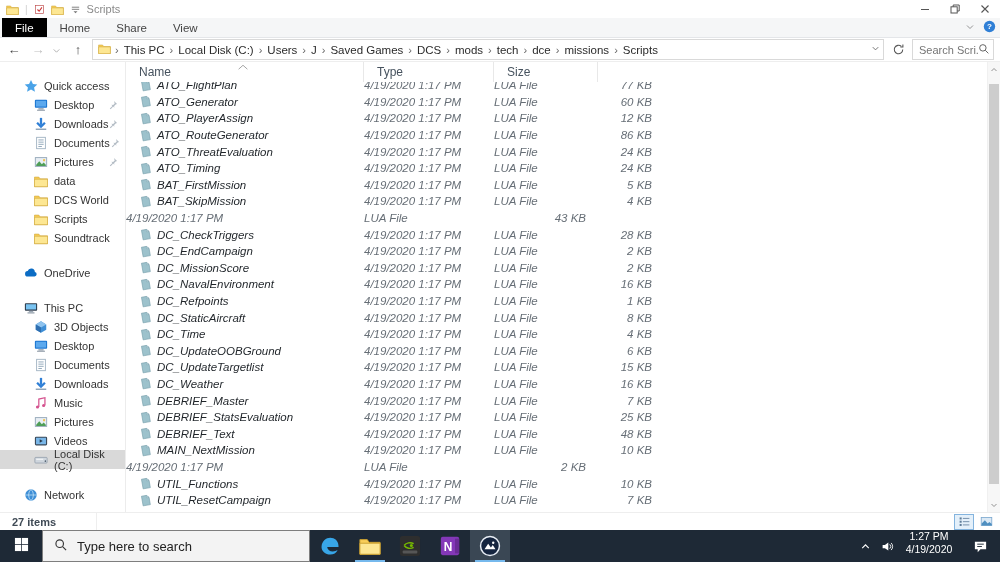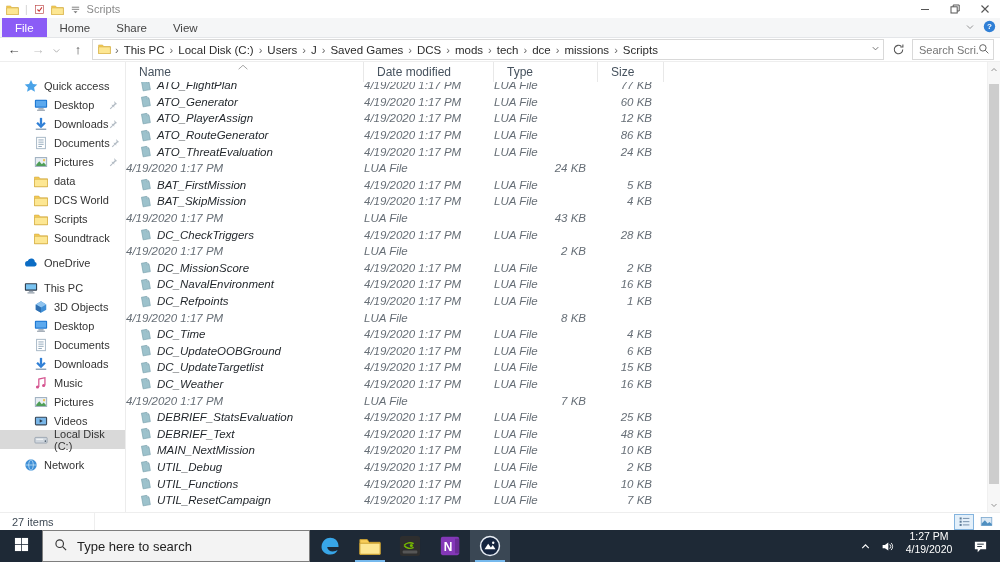--- a/index.html
+++ b/index.html
@@ -12,21 +12,21 @@
   .qat .sep { color:#d0d0d0; font-size:10px; }
   .qat svg { display:block; }
   .win-title { color:#8a8a8a; font-size:11px; margin-left:6px; }
   .win-controls { margin-left:auto; display:flex; height:18px; }
   .win-btn { width:30px; display:flex; align-items:center; justify-content:center; }
   .win-btn svg { display:block; }
 
   
   .tabs-row { height:20px; background:#f5f6f7; border-bottom:1px solid #e4e6e9; display:flex; align-items:stretch; position:relative; }
   .tab { font-size:11.5px; color:#444; display:flex; align-items:center; padding:0 13px; }
-  .tab.active { background:#8b5cf6; color:#fff; margin-left:2px; }
+  .tab.active { background:#000000; color:#fff; margin-left:2px; }
   .ribbon-right { position:absolute; right:4px; top:0; height:20px; display:flex; align-items:center; gap:7px; }
 
   
   .addr-row { height:24px; display:flex; align-items:center; background:#fff; border-bottom:1px solid #eee; padding:0 6px 0 4px; gap:4px; }
   .nav-btn { width:20px; text-align:center; font-size:13px; line-height:20px; }
   .nav-back { color:#444; } .nav-fwd { color:#c0c0c0; } .nav-up { color:#444; }
   .nav-recent { width:12px; }
   .addr-bar { flex:1; height:21px; border:1px solid #d9d9d9; display:flex; align-items:center; padding:0 2px 0 5px; gap:1px; font-size:11.5px; color:#2b2b2b; overflow:hidden; }
   .crumb { padding:0 4px; white-space:nowrap; }
   .crumb-sep { color:#666; font-size:11px; padding:0 1px; }
@@ -34,21 +34,21 @@
   .refresh-btn { width:20px; display:flex; justify-content:center; }
   .searchbox { width:82px; height:21px; border:1px solid #d9d9d9; display:flex; align-items:center; padding:0 3px 0 6px; }
   .searchbox input { border:none; outline:none; width:100%; font-size:11px; color:#555; font-family:"Liberation Sans",sans-serif; background:transparent; }
 
   
   .main { display:flex; height:450px; position:relative; }
   .sidebar { width:126px; border-right:1px solid #ececec; padding-top:14px; overflow:hidden; flex:none; }
   .sb-item { height:19px; display:flex; align-items:center; font-size:11px; color:#333; cursor:default; }
   .sb-item.depth0 { padding-left:24px; }
   .sb-item.depth1 { padding-left:34px; }
-  .sb-item.gap { margin-top:6px; }
+  .sb-item.gap { margin-top:16px; }
   .sb-item.selected { background:#d9d9d9; }
   .sb-ic { width:15px; height:15px; margin-right:5px; flex:none; display:flex; align-items:center; }
   .sb-ic svg { width:14px; height:14px; display:block; }
   .pin { margin-left:auto; margin-right:7px; width:10px; height:10px; }
   .pin svg { width:10px; height:10px; display:block; opacity:.65; }
 
   .content { position:relative; flex:1; }
   .header-row { height:20px; display:grid; grid-template-columns:238px 130px 104px 66px; align-items:center; font-size:12px; color:#46525e; position:relative; }
   .hcell { padding-left:13px; border-right:1px solid #e8e8e8; height:100%; display:flex; align-items:center; }
   .hcell.size { justify-content:flex-start; }
@@ -62,21 +62,21 @@
   .cell.date, .cell.type { color:#666e76; white-space:nowrap; }
   .cell.size { color:#666e76; text-align:right; padding-right:12px; white-space:nowrap; }
 
   
   .vscroll { position:absolute; top:0; right:0; bottom:0; width:13px; background:#f7f7f7; border-left:1px solid #f0f0f0; }
   .vs-arrow { height:15px; display:flex; align-items:center; justify-content:center; }
   .vs-thumb { position:absolute; top:22px; bottom:28px; left:1px; right:1px; background:#cdcdcd; }
   .vs-down { position:absolute; bottom:0; left:0; right:0; }
 
   
-  .statusbar { height:18px; border-top:1px solid #eee; display:flex; align-items:center; padding:0 4px 0 12px; font-size:11px; color:#3f4a55; }
+  .statusbar { height:18px; border-top:1px solid #eee; display:flex; align-items:center; padding:0 4px 0 12px; font-size:11px; color:#3f4a55;font-weight:bold; }
   .status-count { padding-right:40px; border-right:1px solid #eee; height:100%; display:flex; align-items:center; }
   .view-btns { margin-left:auto; display:flex; gap:2px; }
   .view-btn { width:20px; height:16px; display:flex; align-items:center; justify-content:center; border:1px solid transparent; }
   .view-btn.active { border-color:#84b4de; background:#e4f0fa; }
   .view-btn svg { width:13px; height:13px; display:block; }
 
   
   .taskbar { height:32px; background:#1e2936; display:flex; align-items:stretch; }
   .start-btn { width:42px; display:flex; align-items:center; justify-content:center; }
   .start-btn svg { width:15px; height:15px; }
@@ -437,21 +437,20 @@
             <span>Network</span>
           </div>
         </div>
 
       <div class="content">
         <div class="header-row">
           <span class="sort-caret"><svg width="14" height="8" viewBox="0 0 16 9">
                 <path d="M3 7l5-4.5L13 7" stroke="#999" stroke-width="1" fill="none"></path>
               </svg></span>
           <span class="hcell">Name</span>
-          <span class="hcell">Date modified</span>
           <span class="hcell">Type</span>
           <span class="hcell size">Size</span>
         </div>
         <div class="file-list">
           <div class="file-list-inner" id="rows-host">
               <div class="file-row">
                 <span class="cell name">
                   <span class="fic">
                     <svg viewBox="0 0 16 16">
                       <g transform="rotate(-10 8 8)">
@@ -524,20 +523,31 @@
                       </g>
                     </svg>
                   </span>
                   <span>ATO_ThreatEvaluation</span>
                 </span>
                 <span class="cell date">4/19/2020 1:17 PM</span>
                 <span class="cell type">LUA File</span>
                 <span class="cell size">24 KB</span>
               </div>
               <div class="file-row">
+                <span class="cell name">
+                  <span class="fic">
+                    <svg viewBox="0 0 16 16">
+                      <g transform="rotate(-10 8 8)">
+                        <path d="M4 2h6l3 3v9H4z" fill="#9dc2cc" stroke="#6f99a6" stroke-width=".7"></path>
+                        <path d="M10 2l3 3h-3z" fill="#d7e8ec" stroke="#6f99a6" stroke-width=".5"></path>
+                      </g>
+                    </svg>
+                  </span>
+                  <span>ATO_Timing</span>
+                </span>
                 <span class="cell date">4/19/2020 1:17 PM</span>
                 <span class="cell type">LUA File</span>
                 <span class="cell size">24 KB</span>
               </div>
               <div class="file-row">
                 <span class="cell name">
                   <span class="fic">
                     <svg viewBox="0 0 16 16">
                       <g transform="rotate(-10 8 8)">
                         <path d="M4 2h6l3 3v9H4z" fill="#9dc2cc" stroke="#6f99a6" stroke-width=".7"></path>
@@ -582,20 +592,31 @@
                       </g>
                     </svg>
                   </span>
                   <span>DC_CheckTriggers</span>
                 </span>
                 <span class="cell date">4/19/2020 1:17 PM</span>
                 <span class="cell type">LUA File</span>
                 <span class="cell size">28 KB</span>
               </div>
               <div class="file-row">
+                <span class="cell name">
+                  <span class="fic">
+                    <svg viewBox="0 0 16 16">
+                      <g transform="rotate(-10 8 8)">
+                        <path d="M4 2h6l3 3v9H4z" fill="#9dc2cc" stroke="#6f99a6" stroke-width=".7"></path>
+                        <path d="M10 2l3 3h-3z" fill="#d7e8ec" stroke="#6f99a6" stroke-width=".5"></path>
+                      </g>
+                    </svg>
+                  </span>
+                  <span>DC_EndCampaign</span>
+                </span>
                 <span class="cell date">4/19/2020 1:17 PM</span>
                 <span class="cell type">LUA File</span>
                 <span class="cell size">2 KB</span>
               </div>
               <div class="file-row">
                 <span class="cell name">
                   <span class="fic">
                     <svg viewBox="0 0 16 16">
                       <g transform="rotate(-10 8 8)">
                         <path d="M4 2h6l3 3v9H4z" fill="#9dc2cc" stroke="#6f99a6" stroke-width=".7"></path>
@@ -635,20 +656,31 @@
                       </g>
                     </svg>
                   </span>
                   <span>DC_Refpoints</span>
                 </span>
                 <span class="cell date">4/19/2020 1:17 PM</span>
                 <span class="cell type">LUA File</span>
                 <span class="cell size">1 KB</span>
               </div>
               <div class="file-row">
+                <span class="cell name">
+                  <span class="fic">
+                    <svg viewBox="0 0 16 16">
+                      <g transform="rotate(-10 8 8)">
+                        <path d="M4 2h6l3 3v9H4z" fill="#9dc2cc" stroke="#6f99a6" stroke-width=".7"></path>
+                        <path d="M10 2l3 3h-3z" fill="#d7e8ec" stroke="#6f99a6" stroke-width=".5"></path>
+                      </g>
+                    </svg>
+                  </span>
+                  <span>DC_StaticAircraft</span>
+                </span>
                 <span class="cell date">4/19/2020 1:17 PM</span>
                 <span class="cell type">LUA File</span>
                 <span class="cell size">8 KB</span>
               </div>
               <div class="file-row">
                 <span class="cell name">
                   <span class="fic">
                     <svg viewBox="0 0 16 16">
                       <g transform="rotate(-10 8 8)">
                         <path d="M4 2h6l3 3v9H4z" fill="#9dc2cc" stroke="#6f99a6" stroke-width=".7"></path>
@@ -704,20 +736,31 @@
                       </g>
                     </svg>
                   </span>
                   <span>DC_Weather</span>
                 </span>
                 <span class="cell date">4/19/2020 1:17 PM</span>
                 <span class="cell type">LUA File</span>
                 <span class="cell size">16 KB</span>
               </div>
               <div class="file-row">
+                <span class="cell name">
+                  <span class="fic">
+                    <svg viewBox="0 0 16 16">
+                      <g transform="rotate(-10 8 8)">
+                        <path d="M4 2h6l3 3v9H4z" fill="#9dc2cc" stroke="#6f99a6" stroke-width=".7"></path>
+                        <path d="M10 2l3 3h-3z" fill="#d7e8ec" stroke="#6f99a6" stroke-width=".5"></path>
+                      </g>
+                    </svg>
+                  </span>
+                  <span>DEBRIEF_Master</span>
+                </span>
                 <span class="cell date">4/19/2020 1:17 PM</span>
                 <span class="cell type">LUA File</span>
                 <span class="cell size">7 KB</span>
               </div>
               <div class="file-row">
                 <span class="cell name">
                   <span class="fic">
                     <svg viewBox="0 0 16 16">
                       <g transform="rotate(-10 8 8)">
                         <path d="M4 2h6l3 3v9H4z" fill="#9dc2cc" stroke="#6f99a6" stroke-width=".7"></path>
@@ -757,31 +800,20 @@
                       </g>
                     </svg>
                   </span>
                   <span>MAIN_NextMission</span>
                 </span>
                 <span class="cell date">4/19/2020 1:17 PM</span>
                 <span class="cell type">LUA File</span>
                 <span class="cell size">10 KB</span>
               </div>
               <div class="file-row">
-                <span class="cell name">
-                  <span class="fic">
-                    <svg viewBox="0 0 16 16">
-                      <g transform="rotate(-10 8 8)">
-                        <path d="M4 2h6l3 3v9H4z" fill="#9dc2cc" stroke="#6f99a6" stroke-width=".7"></path>
-                        <path d="M10 2l3 3h-3z" fill="#d7e8ec" stroke="#6f99a6" stroke-width=".5"></path>
-                      </g>
-                    </svg>
-                  </span>
-                  <span>UTIL_Debug</span>
-                </span>
                 <span class="cell date">4/19/2020 1:17 PM</span>
                 <span class="cell type">LUA File</span>
                 <span class="cell size">2 KB</span>
               </div>
               <div class="file-row">
                 <span class="cell name">
                   <span class="fic">
                     <svg viewBox="0 0 16 16">
                       <g transform="rotate(-10 8 8)">
                         <path d="M4 2h6l3 3v9H4z" fill="#9dc2cc" stroke="#6f99a6" stroke-width=".7"></path>

